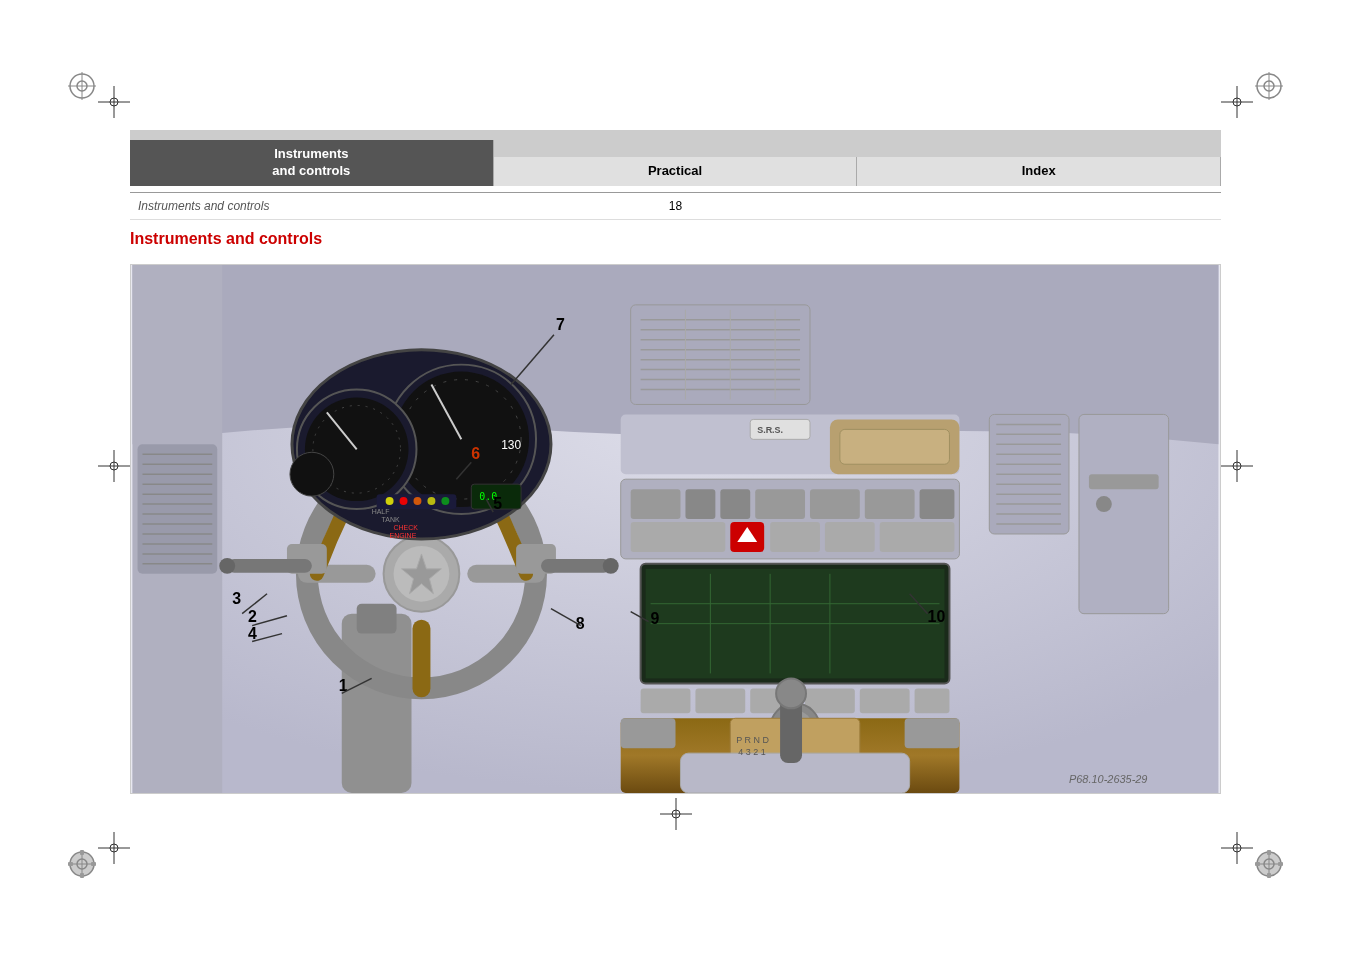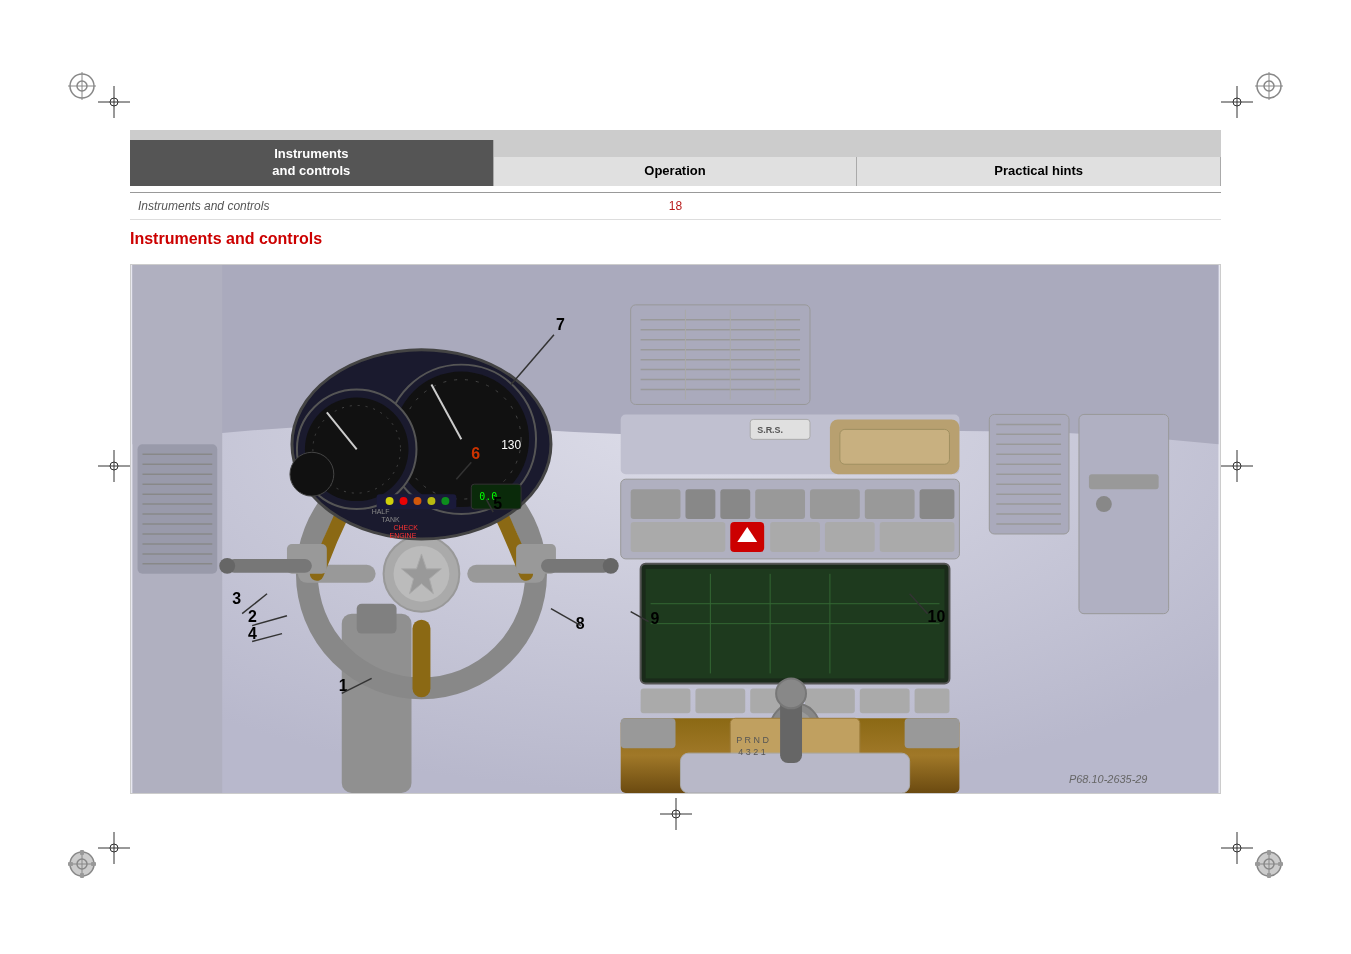--- a/index.html
+++ b/index.html
@@ -71,21 +71,21 @@
       font-size: 12px;
       color: #555;
       font-style: italic;
     }
 
     .page-number {
       position: absolute;
       left: 50%;
       transform: translateX(-50%);
       font-size: 12px;
-      color: #b91c1c;
+      color: #000000;
     }
 
     
     .content-area {
       position: absolute;
       top: 230px;
       left: 130px;
       right: 130px;
     }
 
@@ -203,24 +203,24 @@
     <line x1="0" y1="16" x2="32" y2="16" stroke="#333" stroke-width="1"></line>
     <circle cx="16" cy="16" r="4" fill="none" stroke="#333" stroke-width="1"></circle>
   </svg>
 </div>
 
 <nav class="nav-tabs">
   <div class="nav-tab active">
     <span>Instruments<br>and controls</span>
   </div>
   <div class="nav-tab light">
-    <span>Operation</span>
+    <span>Practical</span>
   </div>
   <div class="nav-tab light">
-    <span>Practical hints</span>
+    <span>Index</span>
   </div>
 </nav>
 
 <div class="page-info-bar">
   <span class="page-section-label">Instruments and controls</span>
   <span class="page-number">18</span>
 </div>
 
 <div class="content-area">
   <h2 class="section-title">Instruments and controls</h2>

